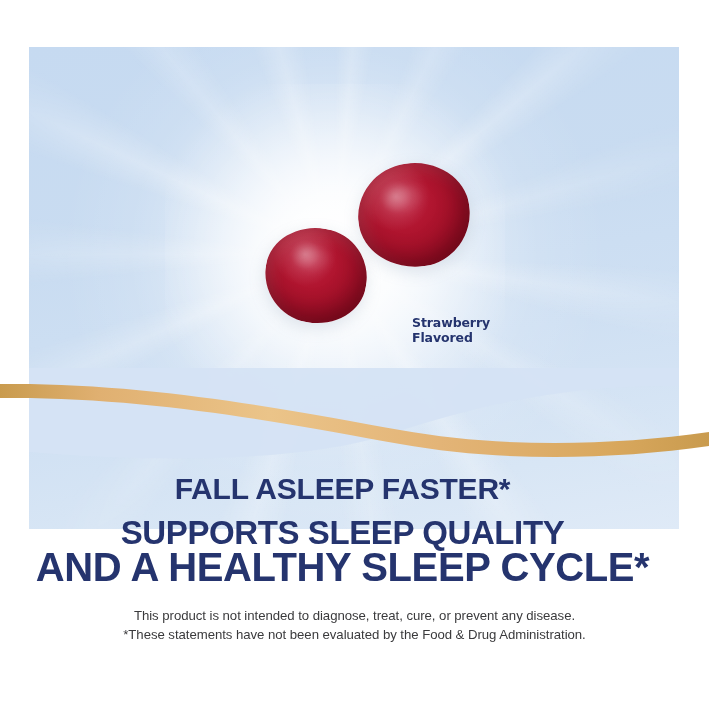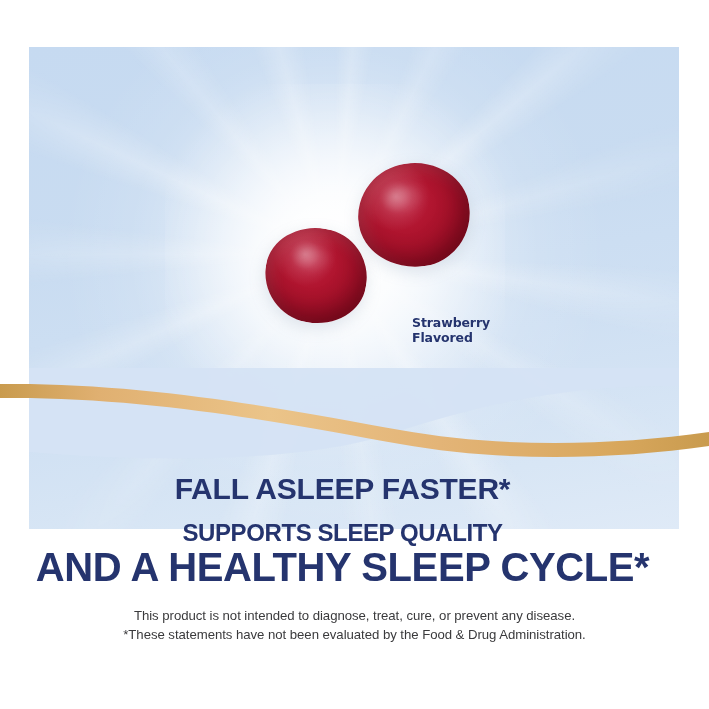--- a/index.html
+++ b/index.html
@@ -195,21 +195,21 @@
     font-family: "Liberation Sans", sans-serif;
     font-weight: 700;
   }
   .hl-1 {
     font-size: 30px;
     line-height: 34px;
     letter-spacing: -0.2px;
     margin-bottom: 9px;
   }
   .hl-2 {
-    font-size: 24px;
+    font-size: 33px;
     line-height: 35px;
     letter-spacing: -0.4px;
   }
   .hl-3 {
     font-size: 40px;
     line-height: 35px;
     letter-spacing: -0.4px;
   }
 
   

